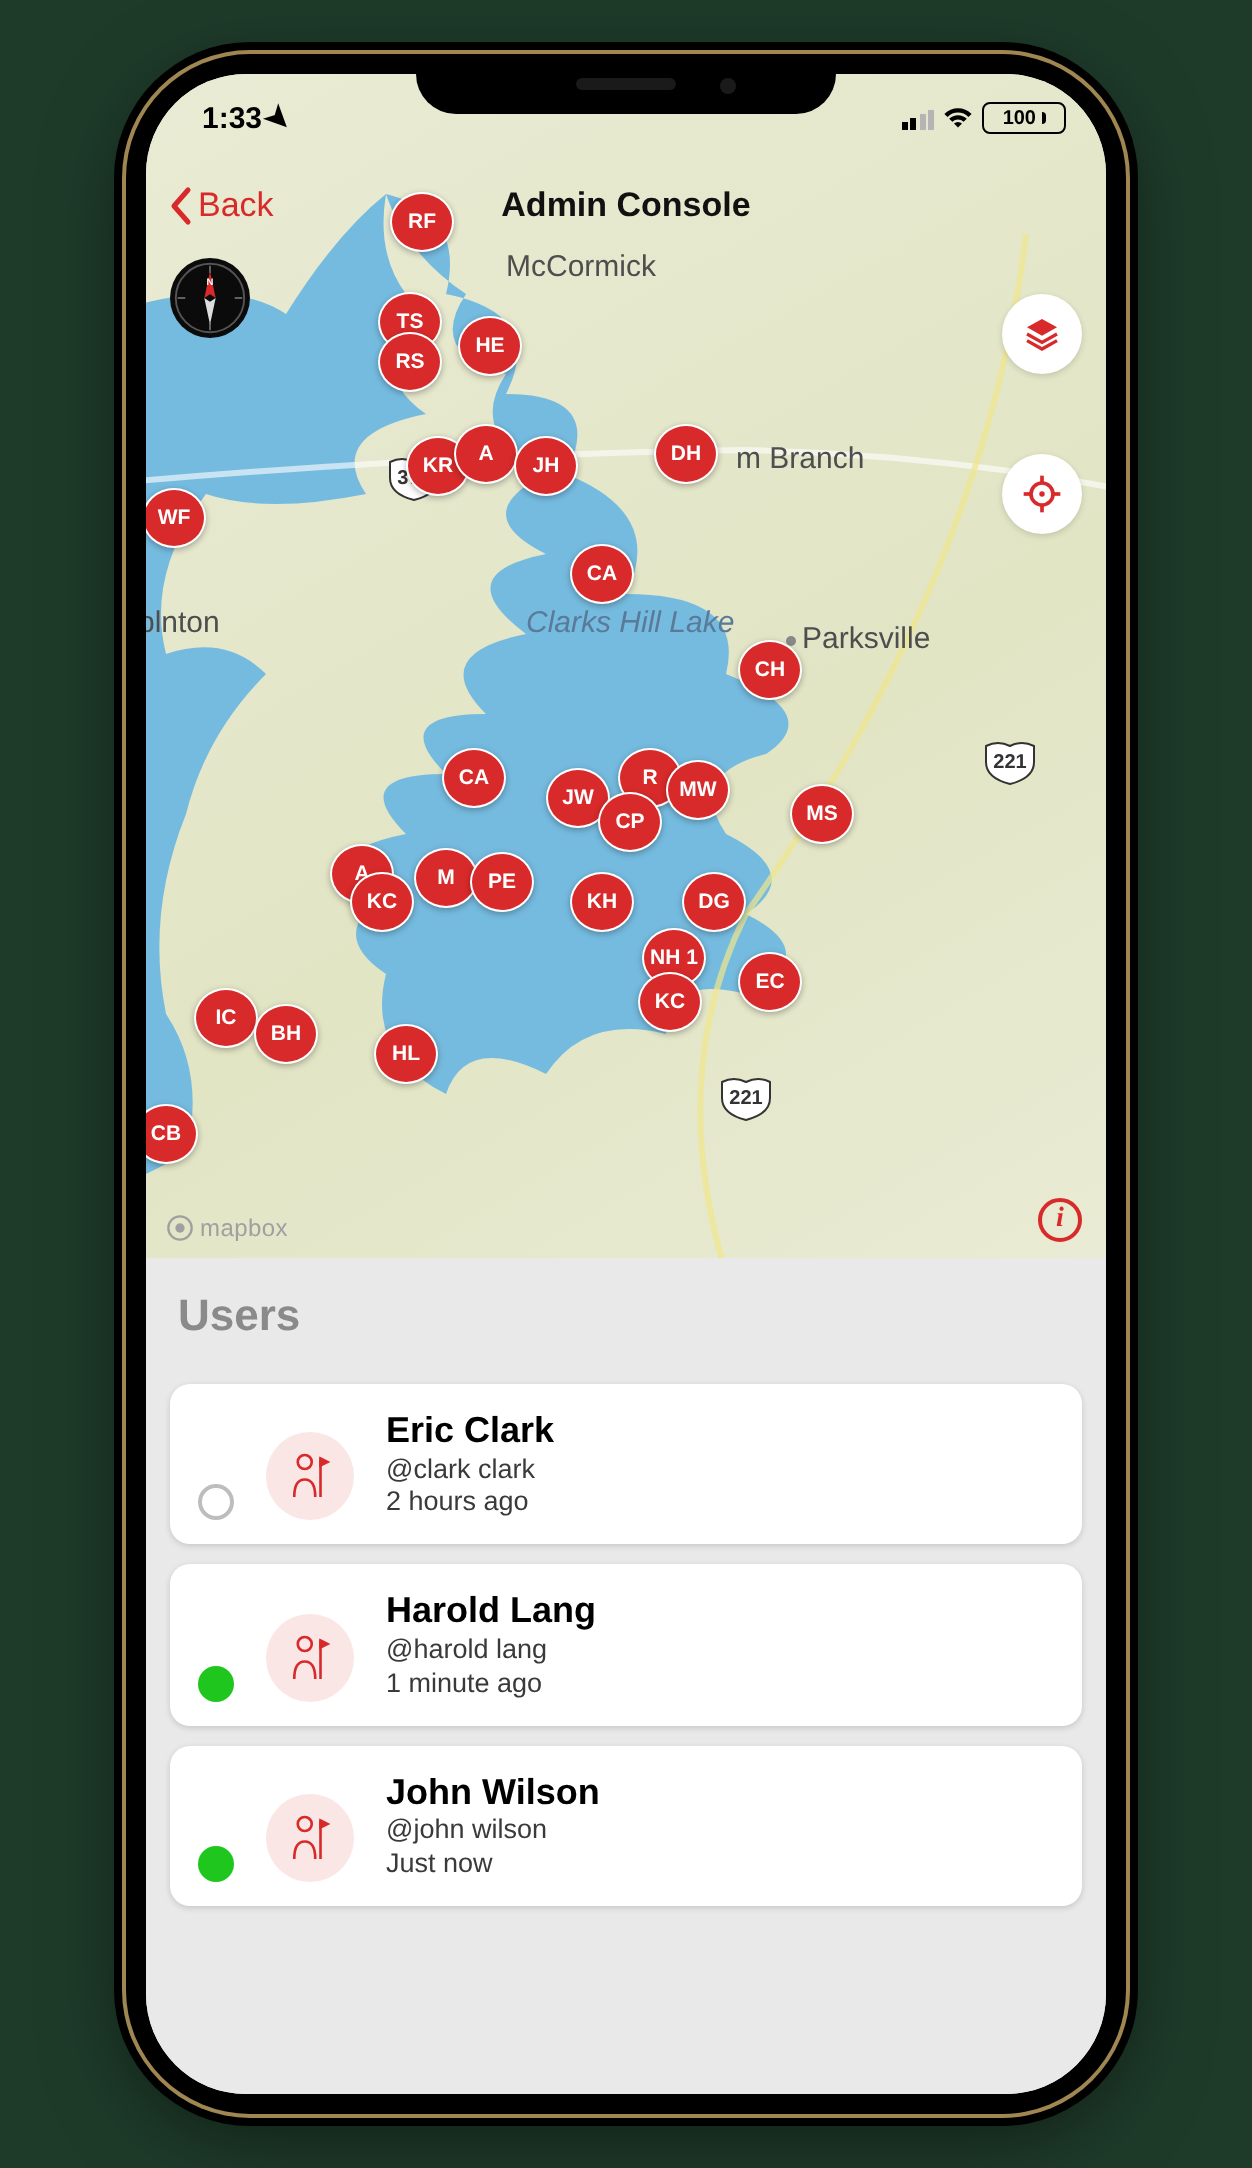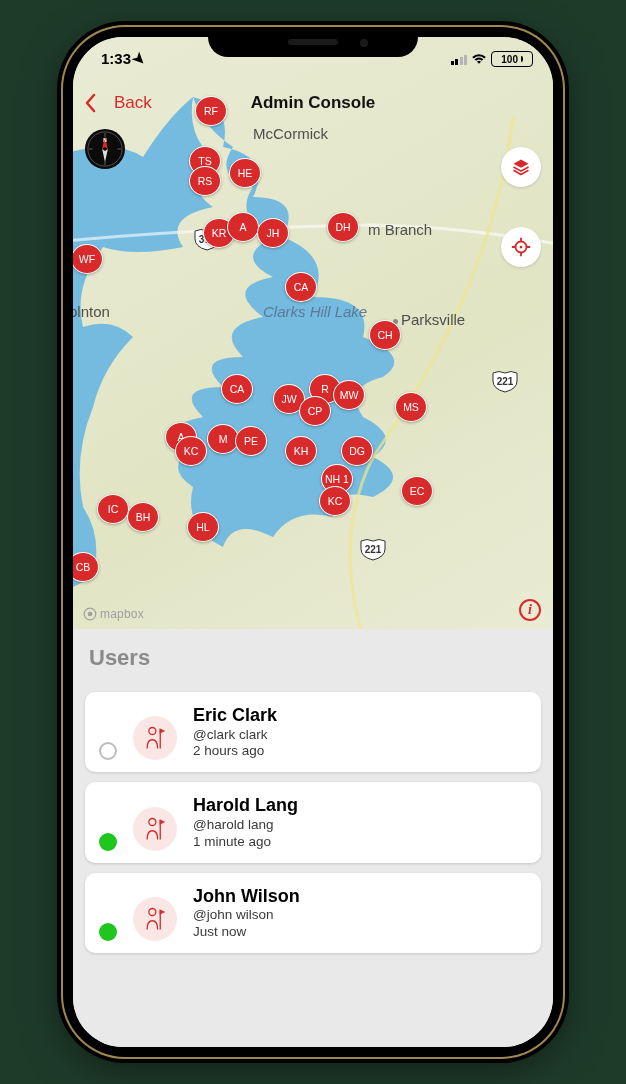--- a/index.html
+++ b/index.html
@@ -31,32 +31,32 @@
   .cell span{width:3px;background:#000;display:inline-block}
   .cell span:nth-child(1){height:4px}
   .cell span:nth-child(2){height:6px;background:#000}
   .cell span:nth-child(3){height:8px;background:#b5b5b5}
   .cell span:nth-child(4){height:10px;background:#b5b5b5}
   .wifi{width:16px;height:12px}
   .batt{display:inline-flex;align-items:center;gap:1px;border:1px solid #000;border-radius:4px;padding:1px 9px;font-size:10px;font-weight:700;height:16px}
   .batt::after{content:"";width:2px;height:6px;background:#000;border-radius:0 2px 2px 0;margin-left:2px}
   
   .nav{position:absolute;top:44px;left:0;right:0;height:44px;display:flex;align-items:center;z-index:40}
-  .back{display:flex;color:var(--red);gap:17px;padding-left:10px;font-size:17px}
+  .back{display:flex;color:var(--red);gap:2px;padding-left:10px;font-size:17px}
   .back svg{width:14px;height:20px}
   .title{position:absolute;left:0;right:0;text-align:center;font-weight:600;font-size:17px;pointer-events:none;color:#111}
   
   .map{position:absolute;top:0;left:0;right:0;height:592px;background:linear-gradient(150deg,var(--land) 0%,var(--land2) 60%,var(--land) 100%);overflow:hidden}
   .lake{position:absolute;width:100%;height:100%}
   .city{position:absolute;font-size:15px;color:#4e4e4e;white-space:nowrap}
   .city.dot::before{content:"";display:inline-block;width:5px;height:5px;border-radius:50%;background:#888;margin-right:3px;vertical-align:middle}
   .shield{position:absolute;width:28px;height:24px;display:flex;align-items:center;justify-content:center;font-size:10px;font-weight:600;color:#333}
   .shield svg{position:absolute;inset:0;width:100%;height:100%}
   
-  .marker{position:absolute;width:32px;height:30px;border-radius:50%;background:var(--red);border:1.5px solid #fff;box-shadow:0 1px 3px rgba(0,0,0,.3);color:#fff;font-size:10.5px;font-weight:400;display:flex;align-items:center;justify-content:center;transform:translate(-50%,-50%);cursor:pointer}
+  .marker{position:absolute;width:32px;height:30px;border-radius:50%;background:var(--red);border:1.5px solid #fff;box-shadow:0 1px 3px rgba(0,0,0,.3);color:#fff;font-size:10.5px;font-weight:700;display:flex;align-items:center;justify-content:center;transform:translate(-50%,-50%);cursor:pointer}
   
   .mc{position:absolute;right:12px;width:40px;height:40px;border-radius:50%;background:#fff;display:flex;align-items:center;justify-content:center;box-shadow:var(--shadow);cursor:pointer}
   .compass{position:absolute;left:12px;top:92px;width:40px;height:40px;border-radius:50%;background:#0b0b0b;display:flex;align-items:center;justify-content:center;color:#fff;font-size:8px;font-weight:700;cursor:pointer}
   .compass svg{width:38px;height:38px}
   .attrib{position:absolute;left:10px;bottom:8px;color:#a0a0a0;font-size:12px;font-weight:500;display:flex;align-items:center;gap:3px;letter-spacing:.2px}
   .info-i{position:absolute;right:12px;bottom:8px;width:22px;height:22px;border:2px solid var(--red);border-radius:50%;color:var(--red);display:flex;align-items:center;justify-content:center;font-family:serif;font-style:italic;font-weight:700;font-size:14px;cursor:pointer}
   
   .panel{position:absolute;top:592px;left:0;right:0;bottom:0;background:var(--panel-bg);padding:10px 0 0}
   .panel-title{color:#8a8a8a;font-weight:700;font-size:22px;padding:6px 16px 21px}
   .card{margin:0 12px 10px;background:var(--card-bg);border-radius:10px;box-shadow:var(--shadow);padding:12px 14px;display:flex;align-items:flex-end;gap:16px;cursor:pointer}
@@ -160,21 +160,21 @@
           <div class="marker" style="left: 242px; top: 374px;">CP</div>
           <div class="marker" style="left: 338px; top: 370px;">MS</div>
           <div class="marker" style="left: 108px; top: 400px;">A</div>
           <div class="marker" style="left: 150px; top: 402px;">M</div>
           <div class="marker" style="left: 178px; top: 404px;">PE</div>
           <div class="marker" style="left: 118px; top: 414px;">KC</div>
           <div class="marker" style="left: 228px; top: 414px;">KH</div>
           <div class="marker" style="left: 284px; top: 414px;">DG</div>
           <div class="marker" style="left: 264px; top: 442px;">NH 1</div>
           <div class="marker" style="left: 262px; top: 464px;">KC</div>
-          <div class="marker" style="left: 312px; top: 454px; margin-left: 32px;">EC</div>
+          <div class="marker" style="left: 312px; top: 454px;">EC</div>
           <div class="marker" style="left: 40px; top: 472px;">IC</div>
           <div class="marker" style="left: 70px; top: 480px;">BH</div>
           <div class="marker" style="left: 130px; top: 490px;">HL</div>
           <div class="marker" style="left: 10px; top: 530px;">CB</div>
         </div>
 
       <div class="compass">
         <svg viewBox="0 0 40 40">
             <circle cx="20" cy="20" r="18" fill="#0b0b0b" stroke="#555" stroke-width="1"></circle>
             <g stroke="#666" stroke-width="1">

